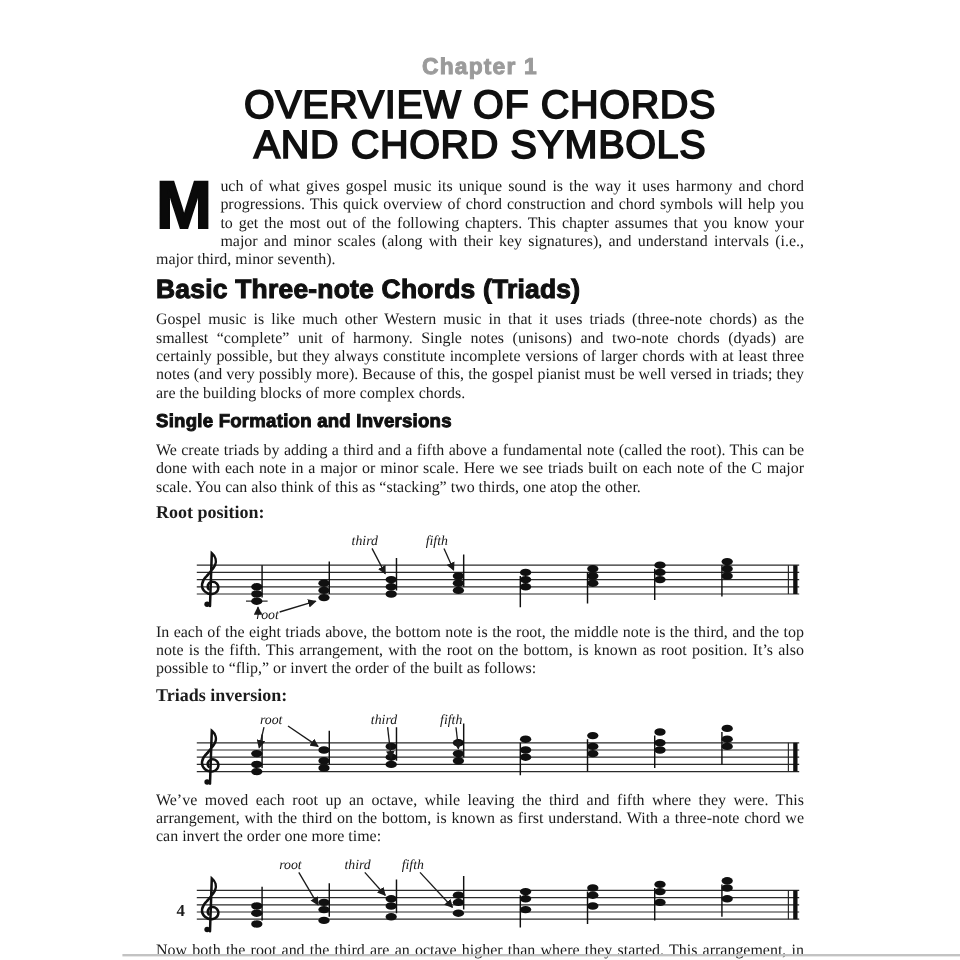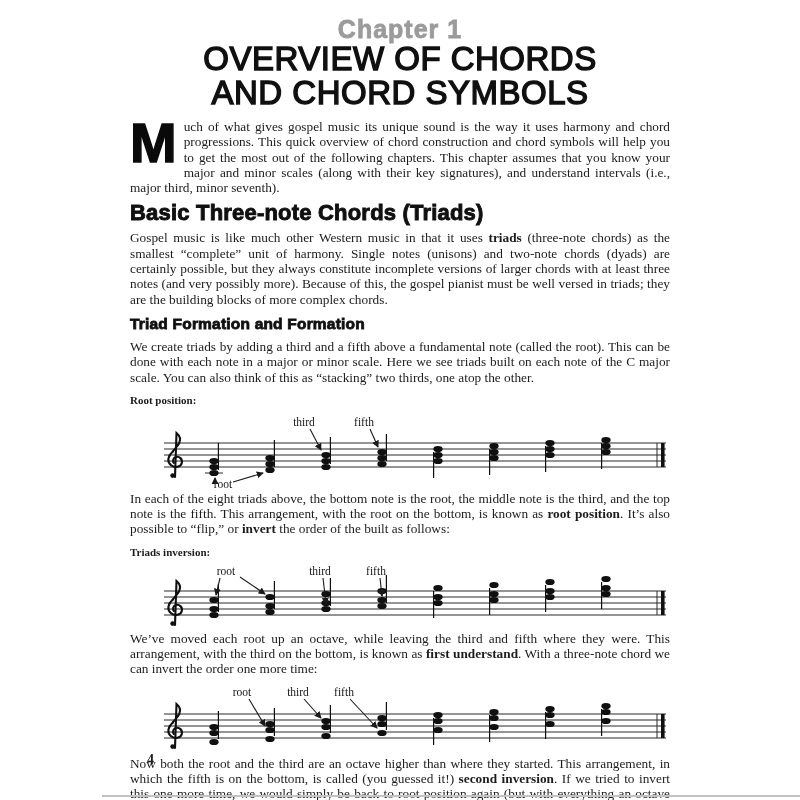--- a/index.html
+++ b/index.html
@@ -1,37 +1,37 @@
 <!DOCTYPE html>
 <html><head>
 <meta charset="utf-8">
 <style>
   html,body{margin:0;padding:0;background:#ffffff;}
   body{width:800px;height:800px;overflow:hidden;position:relative;
        font-family:"Liberation Serif", serif;color:#1c1c1c;}
   .col{width:540px;margin:0 auto;padding-top:18px;margin-left:130px;}
   .chapter{font-family:"Liberation Sans", sans-serif;font-weight:900;
-           font-size:25px;line-height:22px;color:#9b9b9b;text-align:center;
-           letter-spacing:1px;-webkit-text-stroke:0.8px #9b9b9b;margin-bottom:1px;}
+           font-size:19px;line-height:22px;color:#9b9b9b;text-align:center;
+           letter-spacing:1px;-webkit-text-stroke:0.8px #9b9b9b;margin-bottom:1px;margin-top:28px;}
   h1{font-family:"Liberation Sans", sans-serif;font-weight:400;color:#101010;
      font-size:33px;line-height:34px;text-align:center;margin:2px 0 9px 0;
      letter-spacing:0.5px;-webkit-text-stroke:1.4px #101010;}
   h2{font-family:"Liberation Sans", sans-serif;font-weight:900;color:#101010;
      font-size:22px;line-height:22px;margin:3px 0 6px 0;
      -webkit-text-stroke:0.9px #101010;letter-spacing:0.2px;}
   h3{font-family:"Liberation Sans", sans-serif;font-weight:900;color:#101010;
      font-size:15.5px;line-height:19px;margin:2px 0 6px 0;
      -webkit-text-stroke:0.8px #101010;letter-spacing:0.2px;}
   p{font-size:13.3px;line-height:15.3px;text-align:justify;margin:0 0 7px 0;}
-  p b{font-weight:bold;}
+  p b{font-weight:normal;}
   .dropcap{float:left;font-family:"Liberation Sans", sans-serif;font-weight:900;
            font-size:56px;line-height:44px;padding:2px 7px 0 0;color:#0a0a0a;
            -webkit-text-stroke:1.5px #0a0a0a;}
-  .ex-label{font-size:11px;line-height:16px;font-weight:bold;margin:0 0 3px 0;}
-  .staffwrap{margin:0 0 2px 0;}
+  .ex-label{font-size:15px;line-height:16px;font-weight:bold;margin:0 0 3px 0;}
+  .staffwrap{margin:0 0 2px 0;font-style:italic;}
   svg{display:block;}
   .sline{stroke:#2b2b2b;stroke-width:1;}
   .stem{stroke:#101010;stroke-width:1.2;}
   .note{fill:#101010;}
   .clef{stroke:#101010;stroke-width:2.1;fill:none;stroke-linecap:round;}
   .clefdot{fill:#101010;}
   .ann{font-family:"Liberation Serif", serif;font-size:11.5px;fill:#161616;}
   .arr{stroke:#1a1a1a;stroke-width:1.1;fill:none;}
   .arrhead{fill:#1a1a1a;}
   .pagenum{position:absolute;left:147px;top:752px;font-weight:bold;font-size:14px;}
@@ -45,21 +45,21 @@
 
   <div class="chapter">Chapter 1</div>
   <h1><span>OVERVIEW OF CHORDS</span><br>
       <span>AND CHORD SYMBOLS</span></h1>
 
   <p><span class="dropcap">M</span><span>uch of what gives gospel music its unique sound is the way it uses harmony and chord progressions. This quick overview of chord construction and chord symbols will help you to get the most out of the following chapters. This chapter assumes that you know your major and minor scales (along with their key signatures), and understand intervals (i.e., major third, minor seventh).</span></p>
 
   <h2>Basic Three-note Chords (Triads)</h2>
   <p><span>Gospel music is like much other Western music in that it uses </span><b>triads</b><span> (three-note chords) as the smallest “complete” unit of harmony. Single notes (unisons) and two-note chords (dyads) are certainly possible, but they always constitute incomplete versions of larger chords with at least three notes (and very possibly more). Because of this, the gospel pianist must be well versed in triads; they are the building blocks of more complex chords.</span></p>
 
-  <h3>Triad Formation and Formation</h3>
+  <h3>Single Formation and Inversions</h3>
   <p>We create triads by adding a third and a fifth above a fundamental note (called the root). This can be done with each note in a major or minor scale. Here we see triads built on each note of the C major scale. You can also think of this as “stacking” two thirds, one atop the other.</p>
 
   <div class="ex-label">Root position:</div>
 
   <div class="staffwrap">
   <svg width="540" height="78" viewBox="0 0 540 78">
     <defs>
       <marker id="arw1" viewBox="0 0 8 8" refX="7" refY="4" markerWidth="6.5" markerHeight="6.5" orient="auto-start-reverse">
         <path class="arrhead" d="M0 0 L8 4 L0 8 z"></path>
       </marker>

